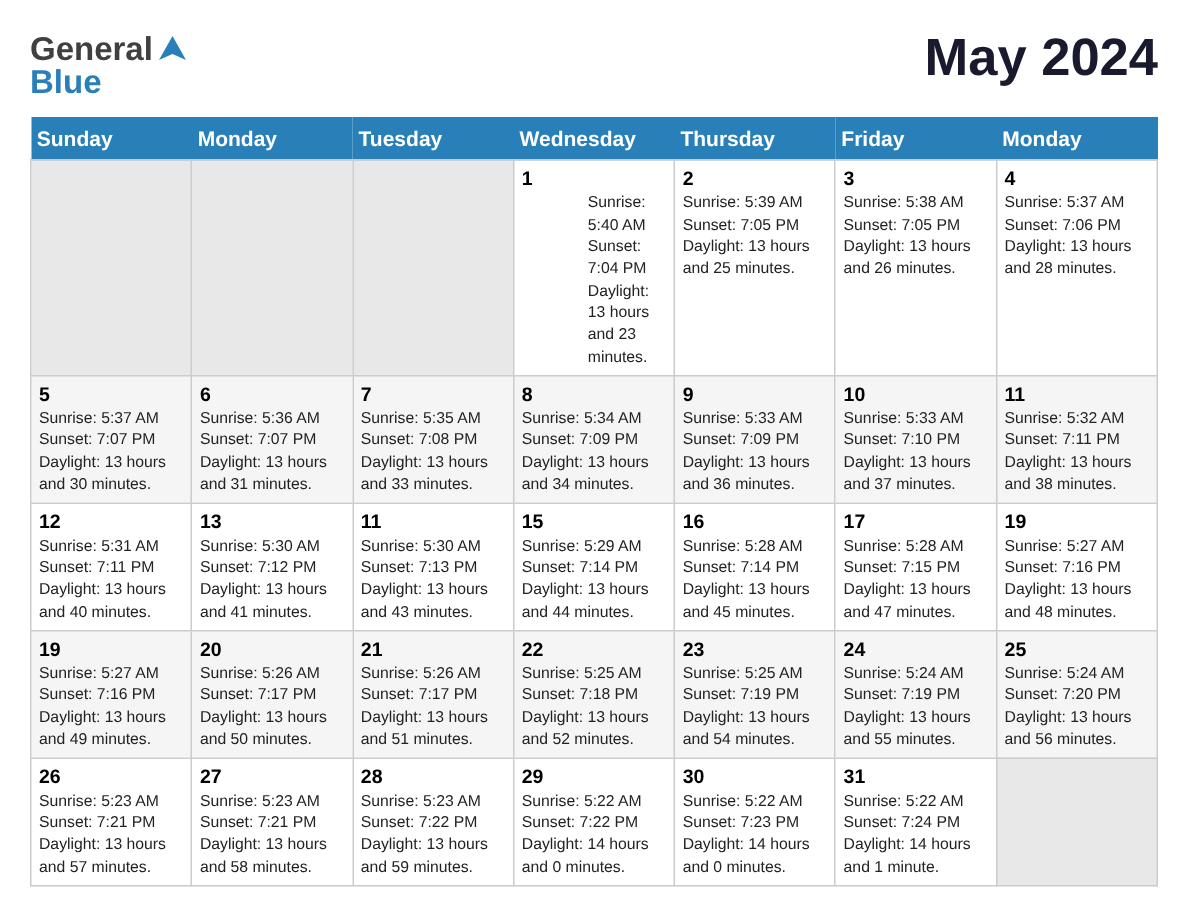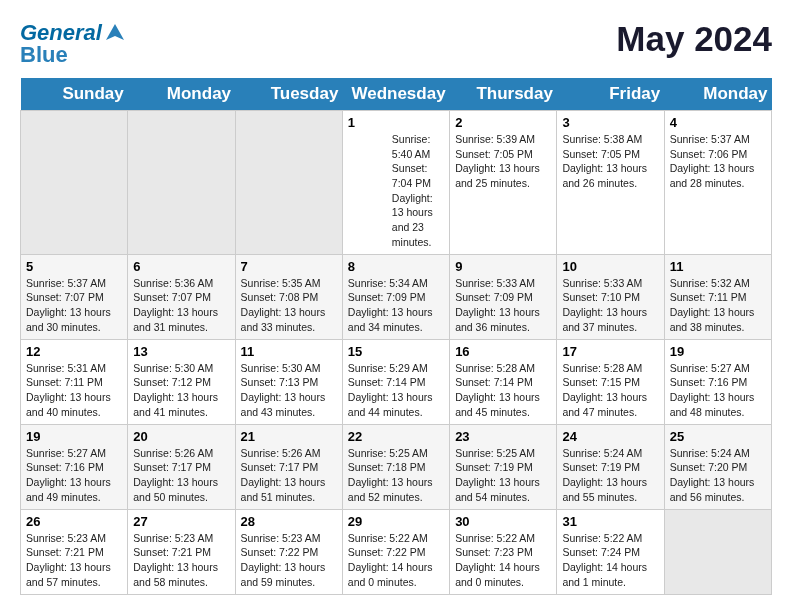--- a/index.html
+++ b/index.html
@@ -35,23 +35,23 @@
       color: #333;
     }
     table {
       width: 100%;
       border-collapse: collapse;
       font-size: 11px;
     }
     .day-header {
       background: #2980b9;
       color: #fff;
-      text-align: right;
+      text-align: left;
       padding: 6px 4px;
-      font-size: 17px;
+      font-size: 14px;
       font-weight: bold;
     }
     td {
       border: 1px solid #ccc;
       vertical-align: top;
       padding: 4px 5px;
       width: calc(100% / 7);
       min-height: 80px;
       height: 85px;
     }
@@ -77,21 +77,21 @@
     .empty-cell {
       background: #e8e8e8 !important;
     }
   </style>
 </head>
 <body>
 
 <div class="header">
   <div class="logo">
     <div style="display:flex;align-items:center;">
-      <span style="font-size:22px;font-weight:bold;color:#0369a1;font-style:italic;">General</span>
+      <span style="font-size:22px;font-weight:bold;color:#404040;">General</span>
       <svg width="22" height="22" viewBox="0 0 22 22" style="margin-left:2px;">
         <polygon points="11,2 20,18 11,14 2,18" fill="#2980b9"></polygon>
       </svg>
     </div>
     <div style="font-size:22px;font-weight:bold;color:#2980b9;margin-top:-4px;">Blue</div>
   </div>
   <div class="title-area">
     <div class="month-year">May 2024</div>
   </div>
 </div>

